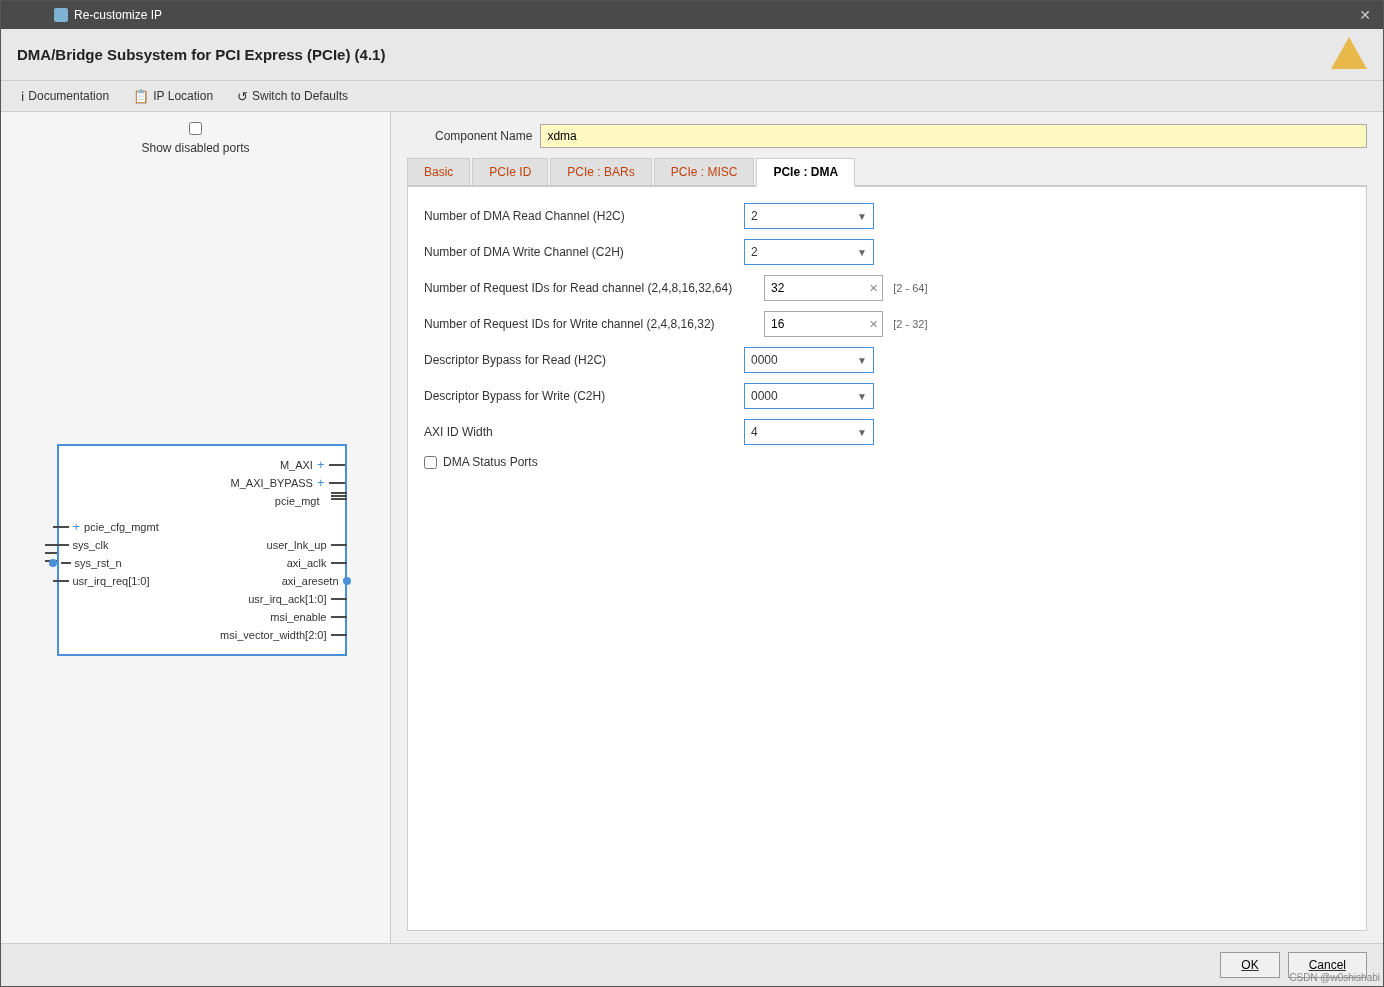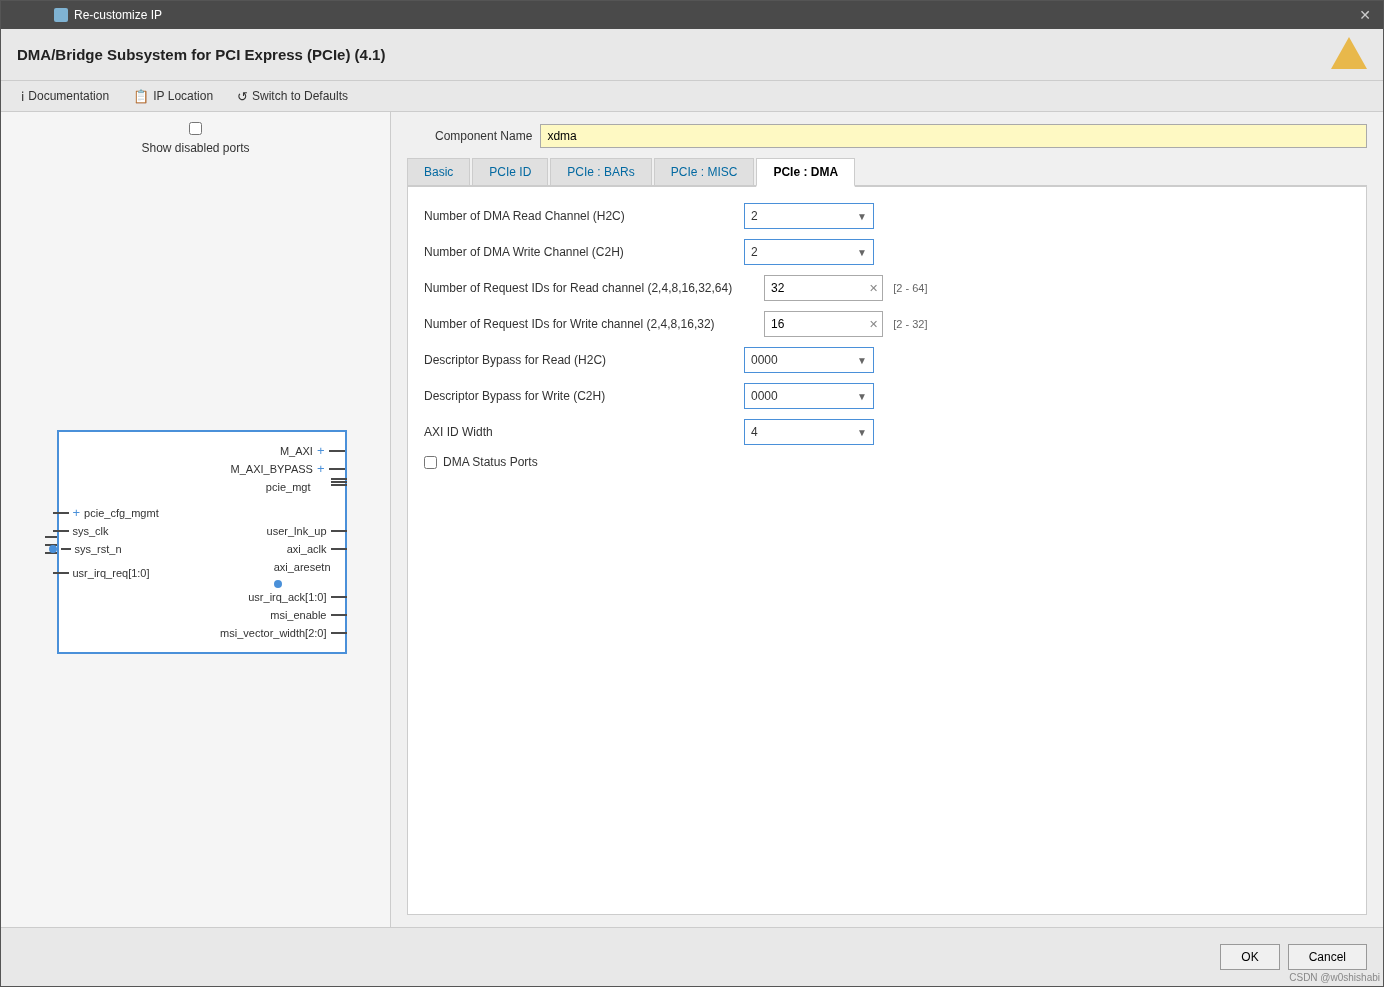--- a/index.html
+++ b/index.html
@@ -107,21 +107,21 @@
       flex: 1; height: 24px; border: 1px solid #aaa; padding: 2px 6px; font-size: 12px; background: #fef9c3;
     }
 
     
     .tabs-bar {
       display: flex; border-bottom: 2px solid #ccc; margin-bottom: 0;
     }
     .tab {
       padding: 6px 16px; font-size: 12px; cursor: pointer;
       border: 1px solid #ccc; border-bottom: none; background: #e0e0e0;
-      margin-right: 2px; color: #0369a1;
+      margin-right: 2px; color: #c2410c;
     }
     .tab.active {
       background: #fff; border-bottom: 2px solid #fff; color: #000; font-weight: bold;
       margin-bottom: -2px; z-index: 1;
     }
     .tab-content {
       background: #fff; border: 1px solid #ccc; border-top: none;
       padding: 16px; flex: 1; overflow-y: auto;
     }
 
@@ -146,25 +146,26 @@
     }
     .clear-btn { padding: 2px 4px; cursor: pointer; font-size: 11px; color: #888; border: none; background: none; }
     .range-label { font-size: 11px; color: #666; margin-left: 4px; }
 
     .checkbox-row { display: flex; align-items: center; gap: 6px; margin-top: 10px; }
 
     
     .footer {
       background: #e8e8e8;
       border-top: 1px solid #ccc;
-      padding: 16px 16px;
+      padding: 8px 16px;
       display: flex;
       justify-content: flex-end;
       gap: 8px;
       flex-shrink: 0;
+      text-decoration: underline;
     }
     .footer-btn {
       padding: 5px 20px; font-size: 12px; cursor: pointer;
       border: 1px solid #999; background: #f0f0f0;
     }
 
     
     .logo-triangle {
       width: 0; height: 0;
       border-left: 18px solid transparent;
@@ -252,21 +253,21 @@
             <div></div>
             <div class="port-right" style="display:flex; align-items:center; gap:4px;">
               <span>M_AXI_BYPASS</span>
               <span class="port-plus">+</span>
               <div style="width:16px; height:2px; background:#4a4a4a; margin-right:-14px;"></div>
             </div>
           </div>
 
           <div class="ip-block-row">
             <div></div>
-            <div style="display:flex; align-items:flex-start; gap:20px;">
+            <div style="display:flex; align-items:flex-start; gap:11px;">
               <span>pcie_mgt</span>
               <div style="display:flex; flex-direction:column; gap:1px; margin-right:-16px;">
                 <div style="width:16px; height:2px; background:#4a4a4a;"></div>
                 <div style="width:16px; height:2px; background:#4a4a4a;"></div>
                 <div style="width:16px; height:2px; background:#4a4a4a;"></div>
               </div>
             </div>
           </div>
 
           <div class="ip-block-row" style="margin-top:8px;">
@@ -299,21 +300,21 @@
               <span>axi_aclk</span>
               <div style="width:16px; height:2px; background:#4a4a4a; margin-right:-16px;"></div>
             </div>
           </div>
 
           <div class="ip-block-row">
             <div style="display:flex; align-items:center; gap:4px;">
               <div style="width:16px; height:2px; background:#4a4a4a; margin-left:-16px;"></div>
               <span>usr_irq_req[1:0]</span>
             </div>
-            <div style="display:flex; align-items:flex-start; gap:4px;flex-direction:column;">
+            <div style="display:flex; align-items:center; gap:4px;">
               <span>axi_aresetn</span>
               <div style="width:8px; height:8px; border-radius:50%; background:#4a90d9; margin-right:-20px;"></div>
             </div>
           </div>
 
           <div class="ip-block-row">
             <div></div>
             <div style="display:flex; align-items:center; gap:4px;">
               <span>usr_irq_ack[1:0]</span>
               <div style="width:16px; height:2px; background:#4a4a4a; margin-right:-16px;"></div>

